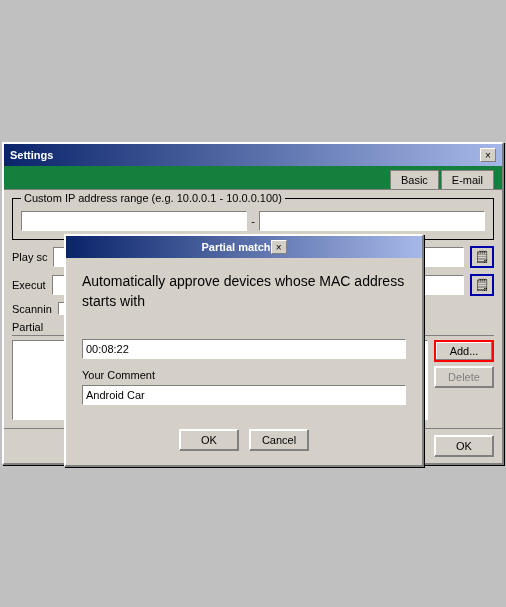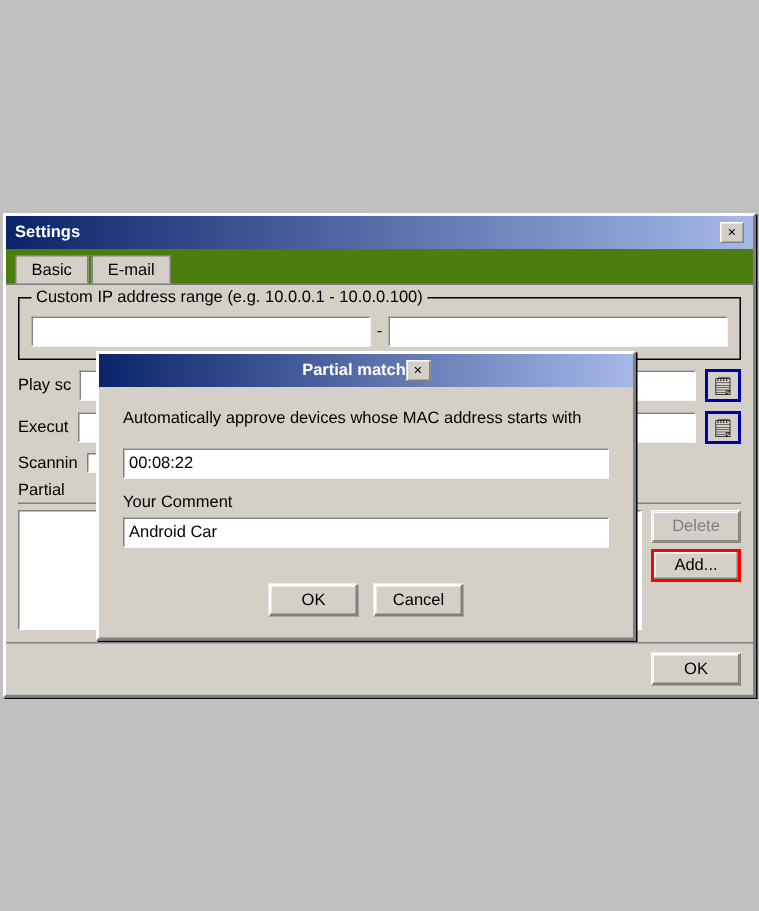--- a/index.html
+++ b/index.html
@@ -56,22 +56,23 @@
       align-items: center;
       justify-content: center;
       font-size: 10px;
       cursor: pointer;
       color: #000;
     }
 
     .tabs {
       display: flex;
       padding: 4px 6px 0;
-      background: #4d7c0f;
+      background: #15803d;
       border-bottom: 1px solid #808080;
+      justify-content: flex-end;
     }
 
     .tab {
       padding: 3px 10px;
       background: #d4d0c8;
       border: 1px solid #808080;
       border-bottom: none;
       cursor: pointer;
       font-size: 11px;
       margin-right: 2px;
@@ -234,22 +235,22 @@
       align-items: center;
       justify-content: center;
       height: 22px;
     }
 
     .modal-body {
       padding: 14px 16px;
     }
 
     .modal-desc {
-      font-size: 11px;
-      margin-bottom: 12px;
+      font-size: 14px;
+      margin-bottom: 28px;
       line-height: 1.4;
     }
 
     .modal-input {
       width: 100%;
       height: 20px;
       border: 1px solid;
       border-color: #808080 #ffffff #ffffff #808080;
       background: #ffffff;
       padding: 1px 3px;
@@ -341,22 +342,22 @@
       <div class="checkbox"></div>
       <span class="group-label">Get</span>
     </div>
 
     <div class="partial-section">
       <span class="group-label">Partial</span>
       <hr class="separator">
       <div class="partial-row">
         <div class="partial-list"></div>
         <div class="btn-stack">
+          <button class="win-btn highlighted">Add...</button>
           <button class="win-btn disabled">Delete</button>
-          <button class="win-btn highlighted">Add...</button>
         </div>
       </div>
     </div>
 
   </div>
 
   <div class="bottom-bar">
     <button class="win-btn">OK</button>
   </div>
 

